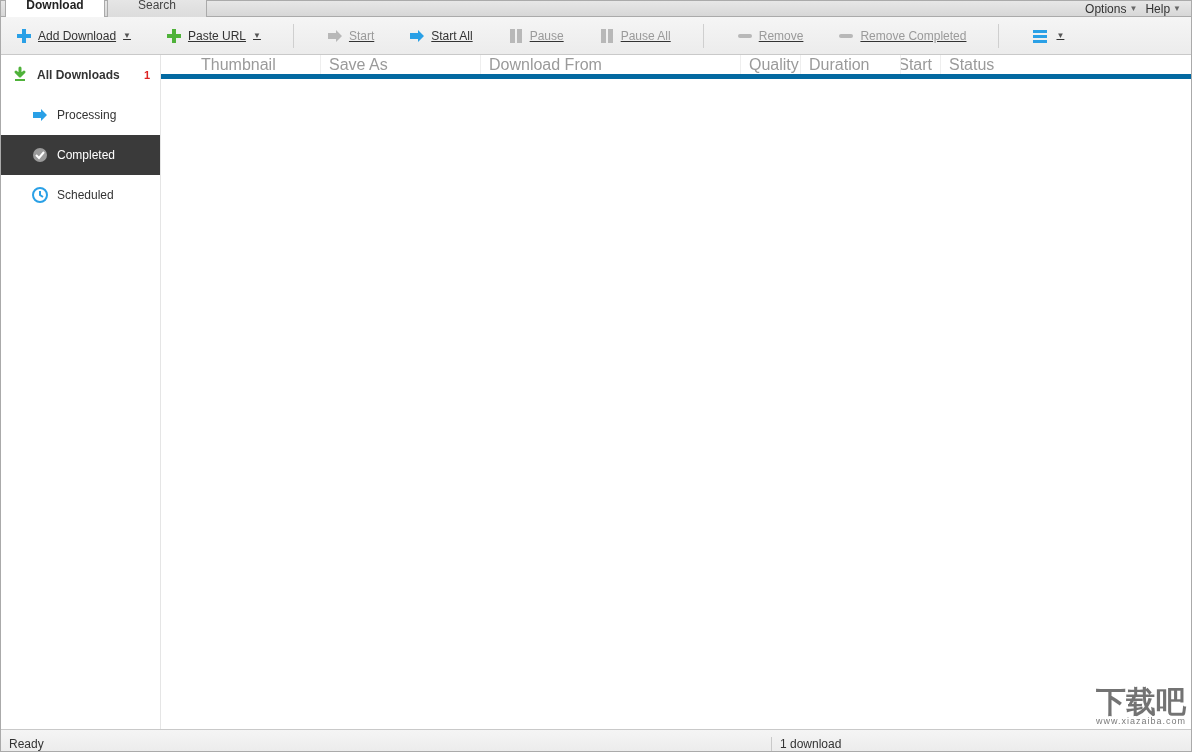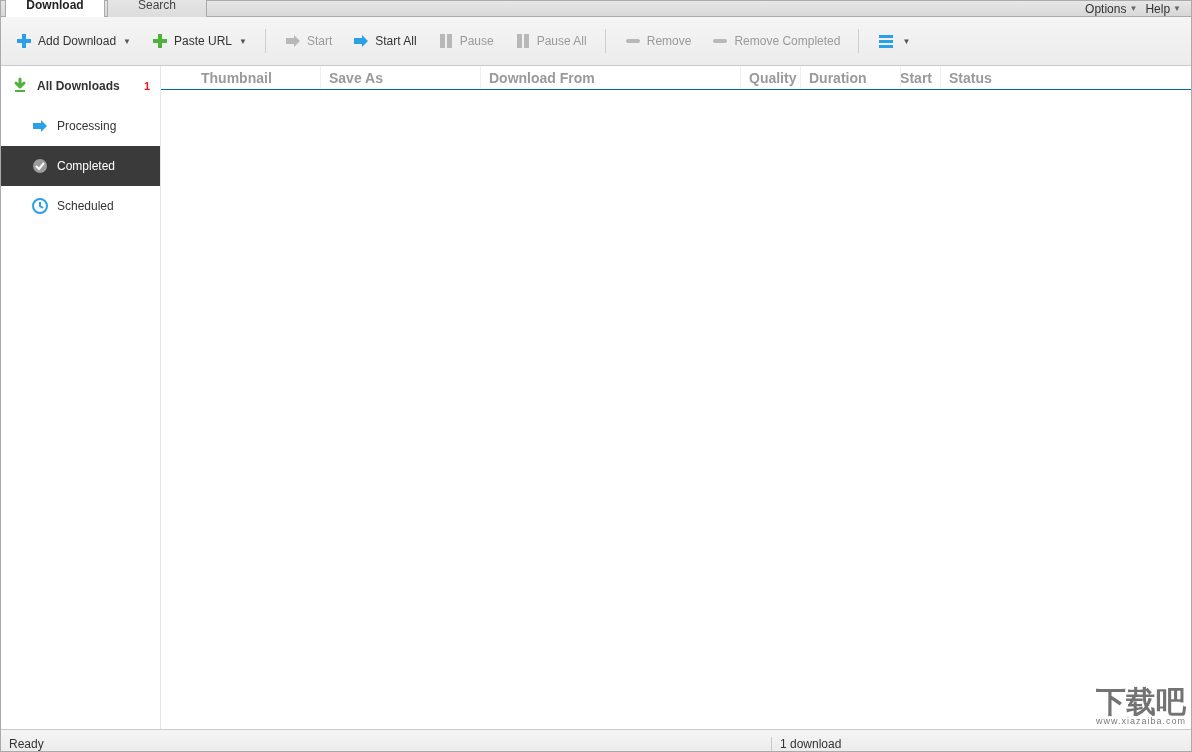--- a/index.html
+++ b/index.html
@@ -18,21 +18,21 @@
   
   .tabrow { height:16px; background:linear-gradient(#e7e7e7,#d7d7d7); display:flex; align-items:flex-end; border-bottom:1px solid #aaa; padding-left:4px; }
   .tab { height:26px; min-width:100px; padding:0 18px; display:flex; align-items:center; justify-content:center; background:linear-gradient(#eaeaea,#dcdcdc); border:1px solid #aaa; border-bottom:none; border-radius:3px 3px 0 0; margin-right:2px; color:#444; position:relative; top:1px; }
   .tab.active { background:#fff; font-weight:bold; color:#222; z-index:2; }
   .tabrow .spacer { flex:1; }
   .menu-right { display:flex; align-items:center; height:100%; padding-right:8px; gap:4px; }
   .menu-item { color:#333; padding:2px 2px; display:flex; align-items:center; gap:3px; }
   .menu-item .tri { font-size:8px; color:#666; }
 
   
-  .toolbar { height:49px; background:linear-gradient(#f5f5f5,#ececec); border-bottom:1px solid #c9c9c9; display:flex; align-items:center; padding:0 8px; gap:8px; }
+  .toolbar { height:38px; background:linear-gradient(#f5f5f5,#ececec); border-bottom:1px solid #c9c9c9; display:flex; align-items:center; padding:0 8px; gap:22px;text-decoration:underline; }
   .tbtn { display:flex; align-items:center; gap:5px; padding:3px 6px; border-radius:3px; white-space:nowrap; }
   .tbtn .lbl { color:#333; }
   .tbtn.dis .lbl { color:#9a9a9a; }
   .tbtn .tri { font-size:8px; color:#555; margin-left:2px; }
   .sep { width:1px; height:24px; background:#cfcfcf; margin:0 4px; }
   .ico { width:18px; height:18px; display:inline-flex; align-items:center; justify-content:center; }
   .ico svg { width:18px; height:18px; }
 
   
   .body { flex:1; display:flex; min-height:0; }
@@ -40,21 +40,21 @@
   .side-item { height:40px; display:flex; align-items:center; padding:0 10px; gap:8px; color:#333; }
   .side-item.top { font-weight:bold; height:40px; }
   .side-item.sub { padding-left:30px; }
   .side-item.sel { background:#3a3a3a; color:#ffffff; }
   .side-item .badge { margin-left:auto; color:#d22; font-weight:bold; font-size:11px; }
   .side-ico { width:18px; height:18px; display:flex; align-items:center; justify-content:center; }
   .side-ico svg { width:18px; height:18px; }
 
   
   .content { flex:1; display:flex; flex-direction:column; min-width:0; }
-  .colheaders { height:24px; border-bottom:1px solid #0369a1; display:flex; align-items:center; color:#9a9a9a; font-size:14px;font-weight:bold; }
+  .colheaders { height:24px; border-bottom:5px solid #0369a1; display:flex; align-items:center; color:#9a9a9a; font-size:16px; }
   .ch { padding:0 8px; border-right:1px solid #eee; height:100%; display:flex; align-items:center; overflow:hidden; white-space:nowrap; }
   .ch-thumb   { flex:0 0 160px; padding-left:40px;}
   .ch-from    { flex:0 0 260px; }
   .ch-saveas  { flex:0 0 160px; }
   .ch-quality { flex:0 0 60px; }
   .ch-duration{ flex:0 0 100px; }
   .ch-size    { flex:0 0 40px; text-align:right; justify-content:flex-end;}
   .ch-status  { flex:1; border-right:none;}
   .list-body { flex:1; background:#fff; }
 

